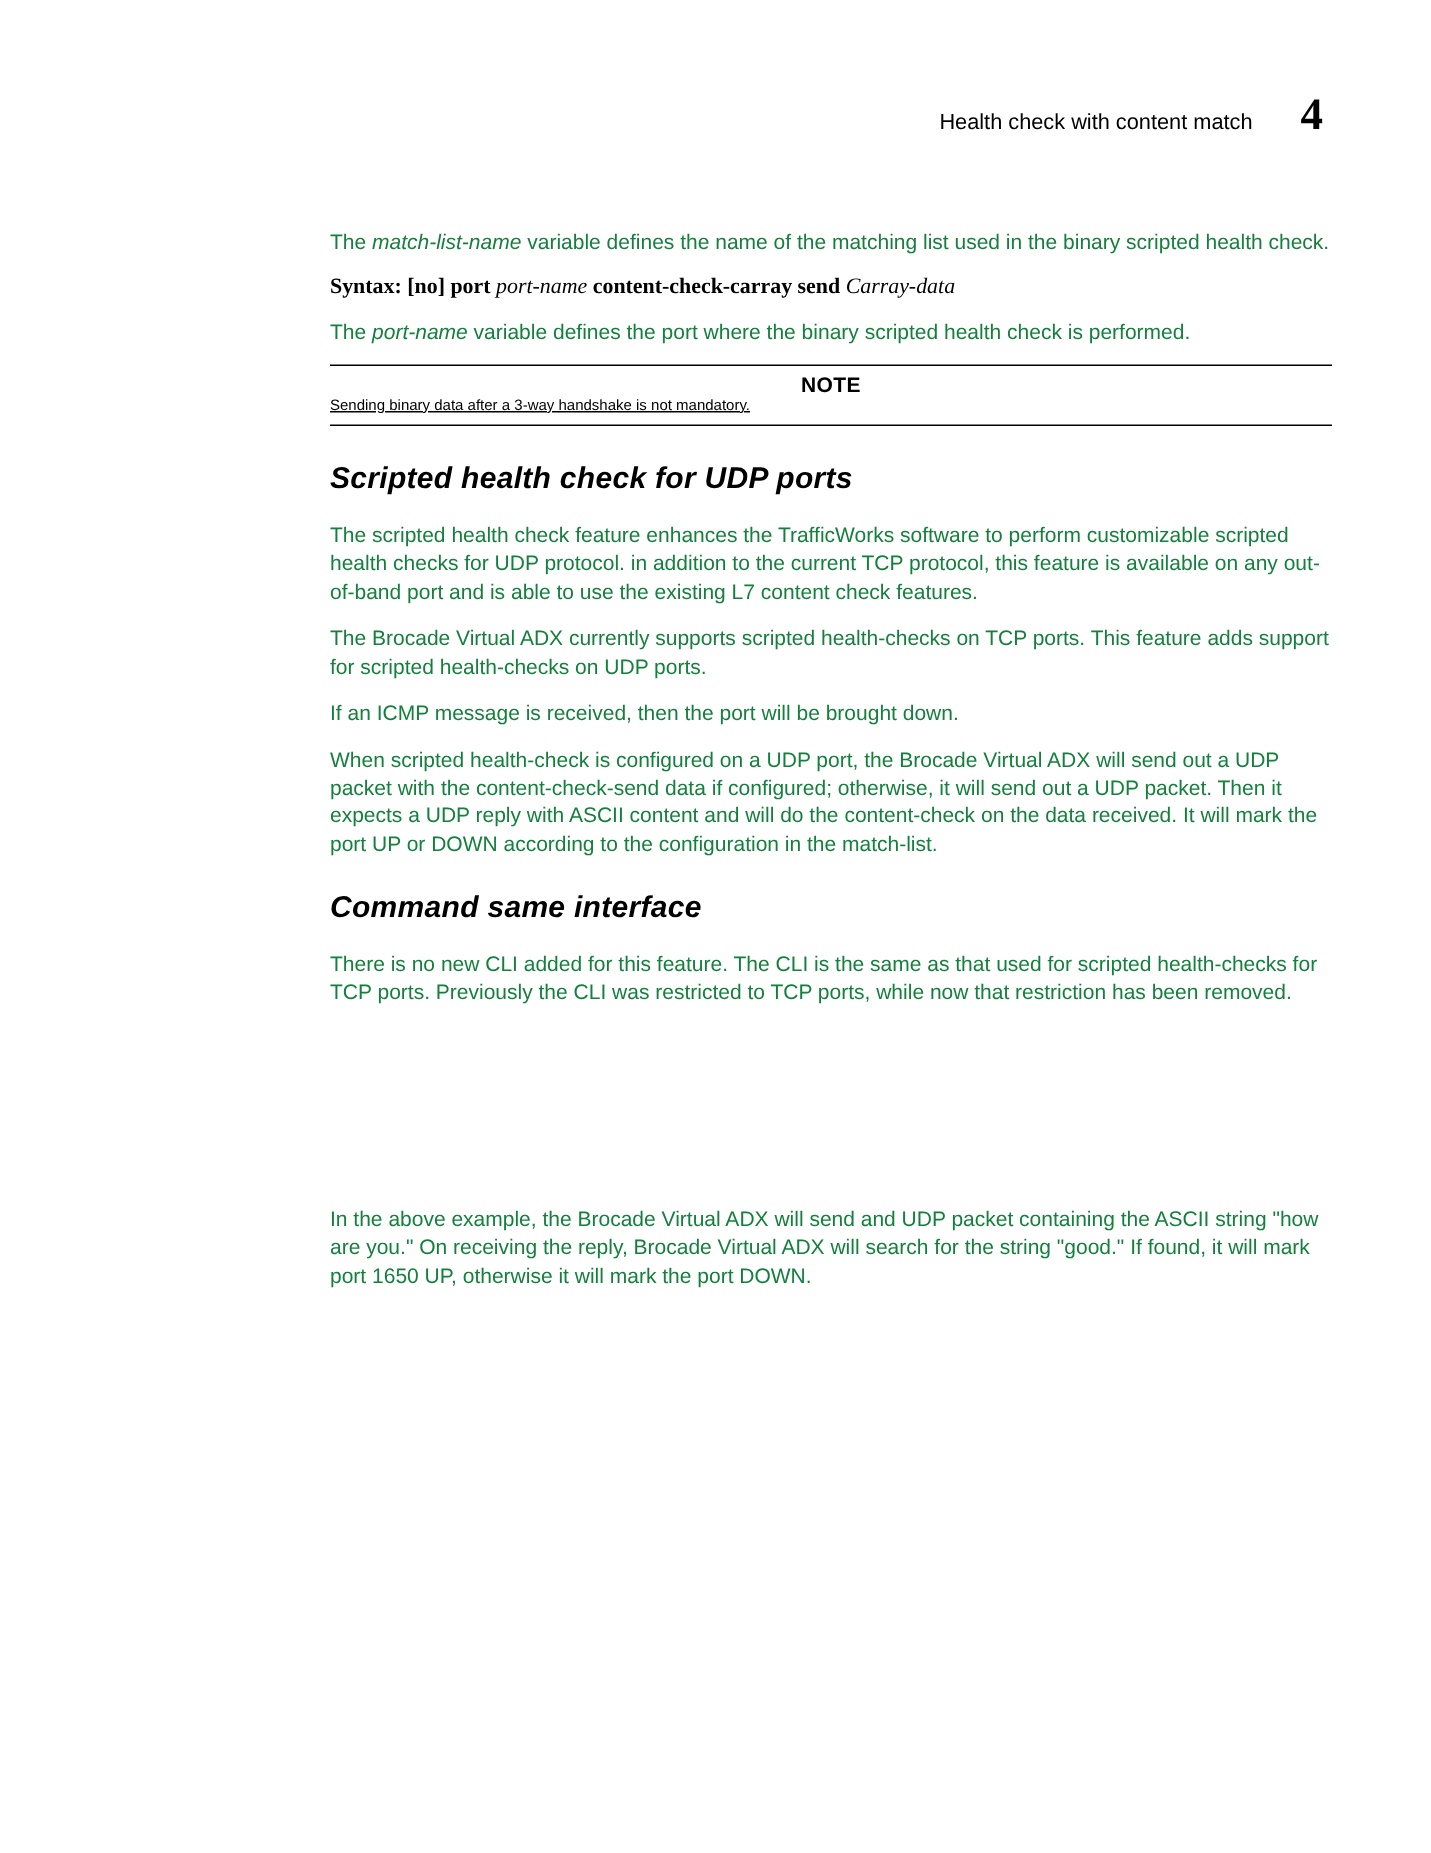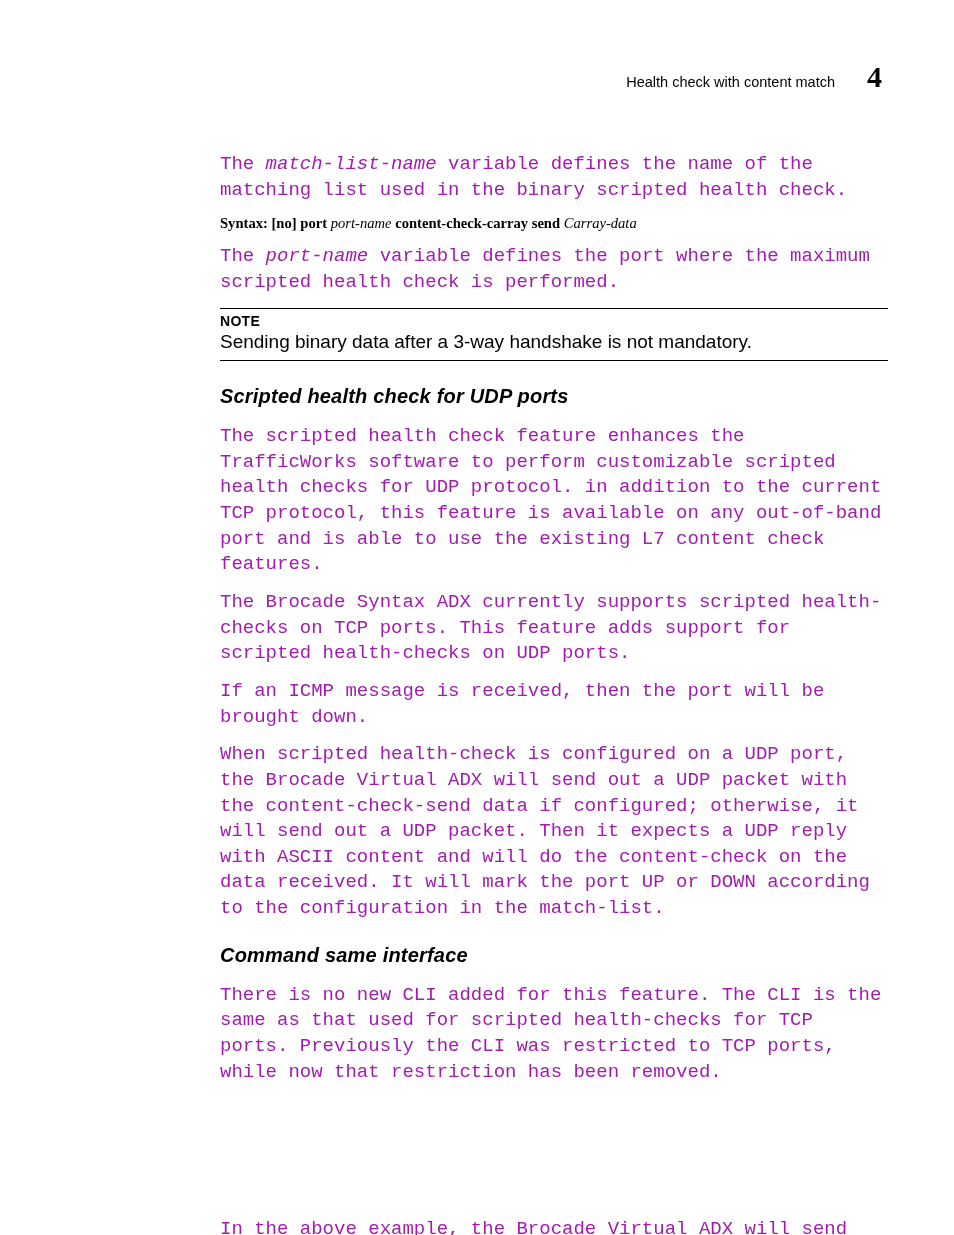--- a/index.html
+++ b/index.html
@@ -31,49 +31,50 @@
     font-size: 14.5px;
     color: #000;
   }
   .header-number {
     font-family: Georgia, 'Times New Roman', serif;
     font-size: 30px;
     font-weight: 700;
     color: #000;
   }
   .para {
-    font-size: 19px;
+    font-size: 14px;
     line-height: 1.35;
     margin: 0 0 12px 0;
-    color: #a21caf;
-    font-family: Liberation Mono, monospace;
+    color: #15803d;
   }
   .syntax-line {
     font-size: 14.6px;
     margin: 0 0 12px 0;
     font-family: Liberation Serif, serif;
   }
   .bold { font-weight: 700; }
   .italic { font-style: italic; }
   .note-block {
     border-top: 1px solid #000;
     border-bottom: 1px solid #000;
     padding: 4px 0 6px 0;
     margin: 6px 0 24px 0;
   }
   .note-label {
     font-family: Arial, Helvetica, sans-serif;
     font-weight: 700;
     font-size: 14px;
     letter-spacing: 0.3px;
     margin-bottom: 0px;
+    text-align: center;
   }
   .note-text {
-    font-size: 19px;
+    font-size: 10px;
     line-height: 1.35;
+    text-decoration: underline;
   }
   h2.section {
     font-family: Arial, Helvetica, sans-serif;
     font-style: italic;
     font-weight: 700;
     font-size: 20px;
     margin: 22px 0 16px 0;
     letter-spacing: 0.2px;
   }
 </style>
@@ -89,33 +90,33 @@
 
   <p class="para">
     <span>The </span><span class="italic">match-list-name</span><span> variable defines the name of the matching list used in the binary scripted health check.</span>
   </p>
 
   <p class="syntax-line">
     <span class="bold">Syntax:</span><span class="bold"> [no] port </span><span class="italic">port-name</span><span class="bold"> content-check-carray send </span><span class="italic">Carray-data</span>
   </p>
 
   <p class="para">
-    <span>The </span><span class="italic">port-name</span><span> variable defines the port where the maximum scripted health check is performed.</span>
+    <span>The </span><span class="italic">port-name</span><span> variable defines the port where the binary scripted health check is performed.</span>
   </p>
 
 
   <div class="note-block">
     <div class="note-label">NOTE</div>
     <div class="note-text">Sending binary data after a 3-way handshake is not mandatory.</div>
   </div>
 
   <h2 class="section">Scripted health check for UDP ports</h2>
 
   <p class="para">The scripted health check feature enhances the TrafficWorks software to perform customizable scripted health checks for UDP protocol. in addition to the current TCP protocol, this feature is available on any out-of-band port and is able to use the existing L7 content check features.</p>
-  <p class="para">The Brocade Syntax ADX currently supports scripted health-checks on TCP ports. This feature adds support for scripted health-checks on UDP ports.</p>
+  <p class="para">The Brocade Virtual ADX currently supports scripted health-checks on TCP ports. This feature adds support for scripted health-checks on UDP ports.</p>
   <p class="para">If an ICMP message is received, then the port will be brought down.</p>
   <p class="para">When scripted health-check is configured on a UDP port, the Brocade Virtual ADX will send out a UDP packet with the content-check-send data if configured; otherwise, it will send out a UDP packet. Then it expects a UDP reply with ASCII content and will do the content-check on the data received. It will mark the port UP or DOWN according to the configuration in the match-list.</p>
 
   <h2 class="section">Command same interface</h2>
 
   <p class="para">There is no new CLI added for this feature. The CLI is the same as that used for scripted health-checks for TCP ports. Previously the CLI was restricted to TCP ports, while now that restriction has been removed.</p>
 
   <div style="height:120px"></div>
 
   <p class="para">In the above example, the Brocade Virtual ADX will send and UDP packet containing the ASCII string "how are you." On receiving the reply, Brocade Virtual ADX will search for the string "good." If found, it will mark port 1650 UP, otherwise it will mark the port DOWN.</p>

